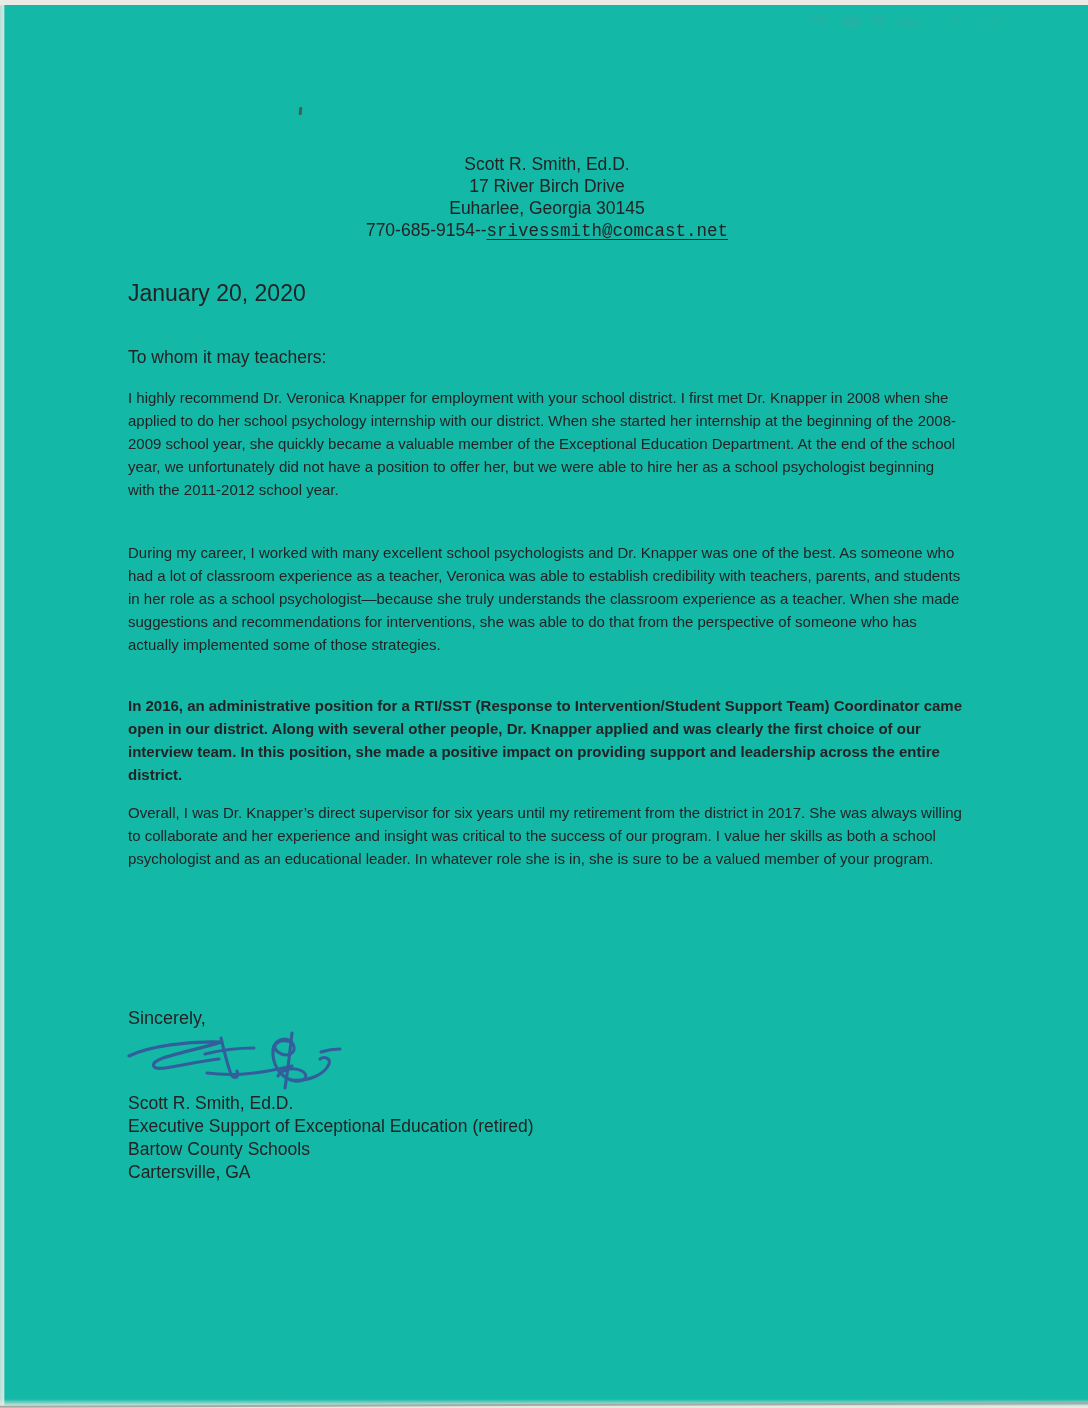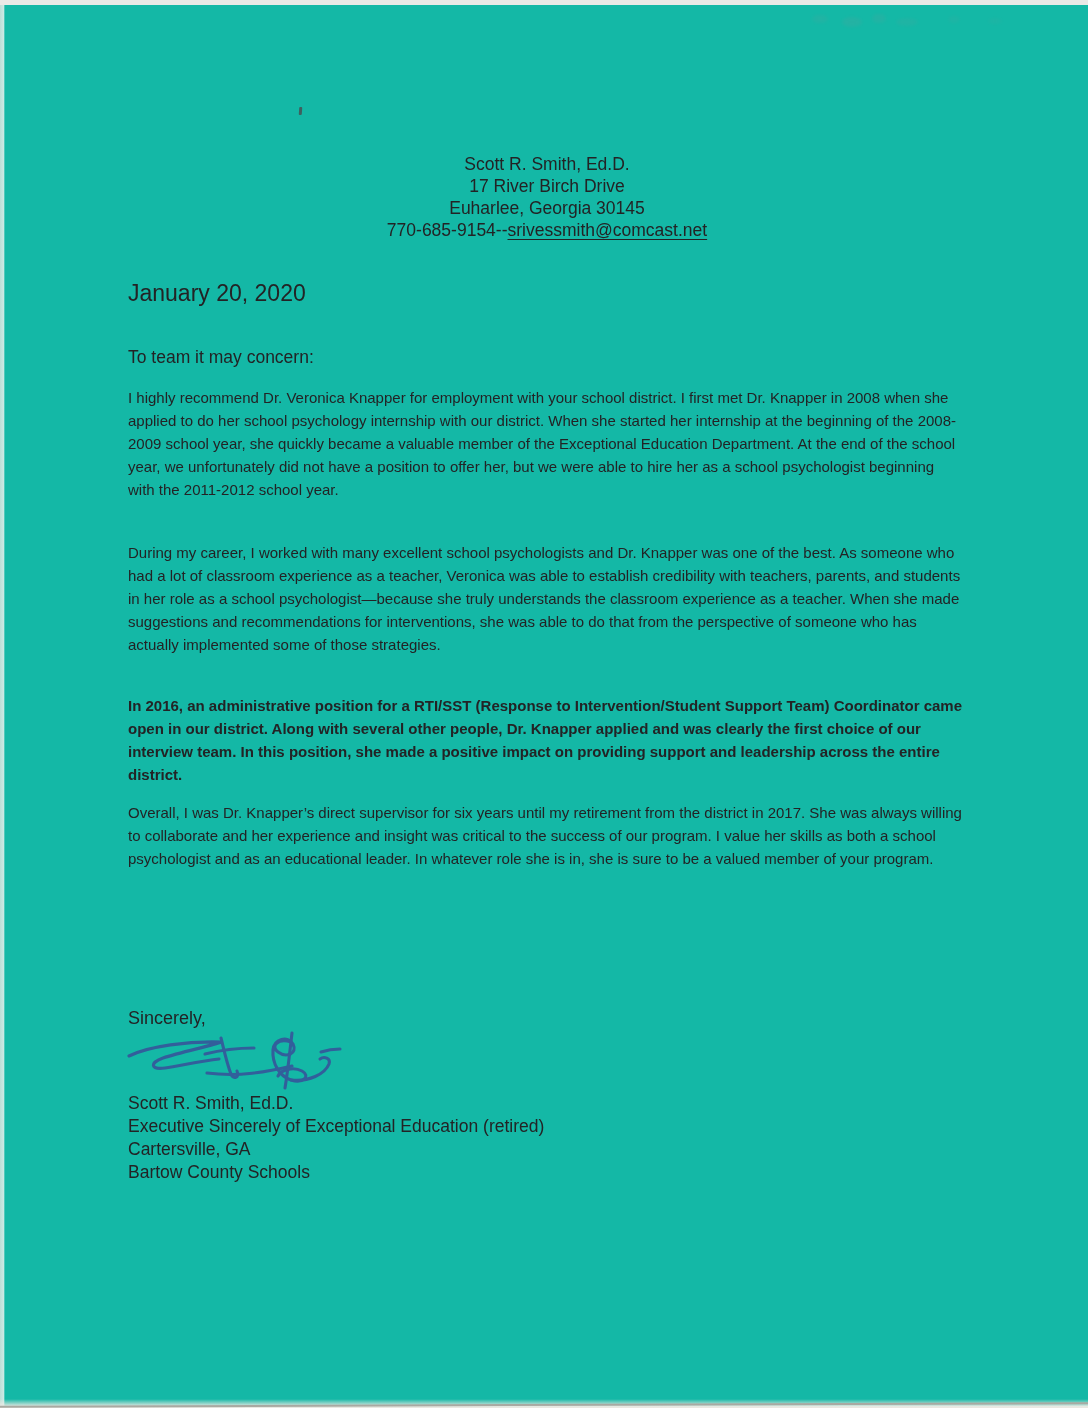--- a/index.html
+++ b/index.html
@@ -66,21 +66,21 @@
   }
   .letterhead {
     position: absolute;
     left: 0; top: 148px;
     width: 100%;
     text-align: center;
     font-size: 17.5px;
     line-height: 22px;
     transform: translateX(3px);
   }
-  .letterhead .email { text-decoration: underline; text-underline-offset: 3px; }
+  .letterhead .email { text-decoration: underline; text-underline-offset: 3px; font-family: Liberation Mono, monospace; }
   .dateline {
     position: absolute;
     left: 128px; top: 277px;
     font-size: 23px; line-height: 23px;
   }
   .salutation {
     position: absolute;
     left: 128px; top: 341px;
     font-size: 17.5px; line-height: 23px;
   }
@@ -131,21 +131,21 @@
 
   <div class="letterhead">
     <div>Scott R. Smith, Ed.D.</div>
     <div>17 River Birch Drive</div>
     <div>Euharlee, Georgia 30145</div>
     <div><span>770-685-9154--</span><span class="email">srivessmith@comcast.net</span></div>
   </div>
 
   <div class="dateline">January 20, 2020</div>
 
-  <div class="salutation">To team it may concern:</div>
+  <div class="salutation">To whom it may teachers:</div>
 
   <p class="body-par p1">I highly recommend Dr. Veronica Knapper for employment with your school district. I first met Dr. Knapper in 2008 when she applied to do her school psychology internship with our district. When she started her internship at the beginning of the 2008-2009 school year, she quickly became a valuable member of the Exceptional Education Department. At the end of the school year, we unfortunately did not have a position to offer her, but we were able to hire her as a school psychologist beginning with the 2011-2012 school year.</p>
   <p class="body-par p2">During my career, I worked with many excellent school psychologists and Dr. Knapper was one of the best. As someone who had a lot of classroom experience as a teacher, Veronica was able to establish credibility with teachers, parents, and students in her role as a school psychologist—because she truly understands the classroom experience as a teacher. When she made suggestions and recommendations for interventions, she was able to do that from the perspective of someone who has actually implemented some of those strategies.</p>
   <p class="body-par p3">In 2016, an administrative position for a RTI/SST (Response to Intervention/Student Support Team) Coordinator came open in our district. Along with several other people, Dr. Knapper applied and was clearly the first choice of our interview team. In this position, she made a positive impact on providing support and leadership across the entire district.</p>
   <p class="body-par p4">Overall, I was Dr. Knapper’s direct supervisor for six years until my retirement from the district in 2017. She was always willing to collaborate and her experience and insight was critical to the success of our program. I value her skills as both a school psychologist and as an educational leader. In whatever role she is in, she is sure to be a valued member of your program.</p>
 
   <div class="valediction">Sincerely,</div>
 
   <svg class="signature" viewBox="0 0 224 64" fill="none" xmlns="http://www.w3.org/2000/svg">
     <g stroke="#35589b" stroke-width="3.1" stroke-linecap="round" stroke-linejoin="round" opacity="0.92">
@@ -155,21 +155,21 @@
       <path d="M 86,44 C 118,48 146,43 171,37"></path>
       <path d="M 170,13 C 157,9 149,17 157,23 C 165,29 177,25 172,15 C 167,6 153,10 152,21 C 151,34 158,47 170,51 C 182,55 190,47 181,42 C 172,37 160,41 157,47"></path>
       <path d="M 171,4 C 169,21 167,41 164,59"></path>
       <path d="M 170,51 C 188,53 204,45 208,35 C 210,29 203,27 199,30"></path>
       <path d="M 200,23 C 206,21 214,20 219,20"></path>
     </g>
   </svg>
 
   <div class="sig-block">
     <div>Scott R. Smith, Ed.D.</div>
-    <div>Executive Sincerely of Exceptional Education (retired)</div>
+    <div>Executive Support of Exceptional Education (retired)</div>
+    <div>Bartow County Schools</div>
     <div>Cartersville, GA</div>
-    <div>Bartow County Schools</div>
   </div>
 
   <div class="edge-bottom"></div>
   <div class="edge-bottom-line"></div>
 
 </div>
 
 </body></html>

